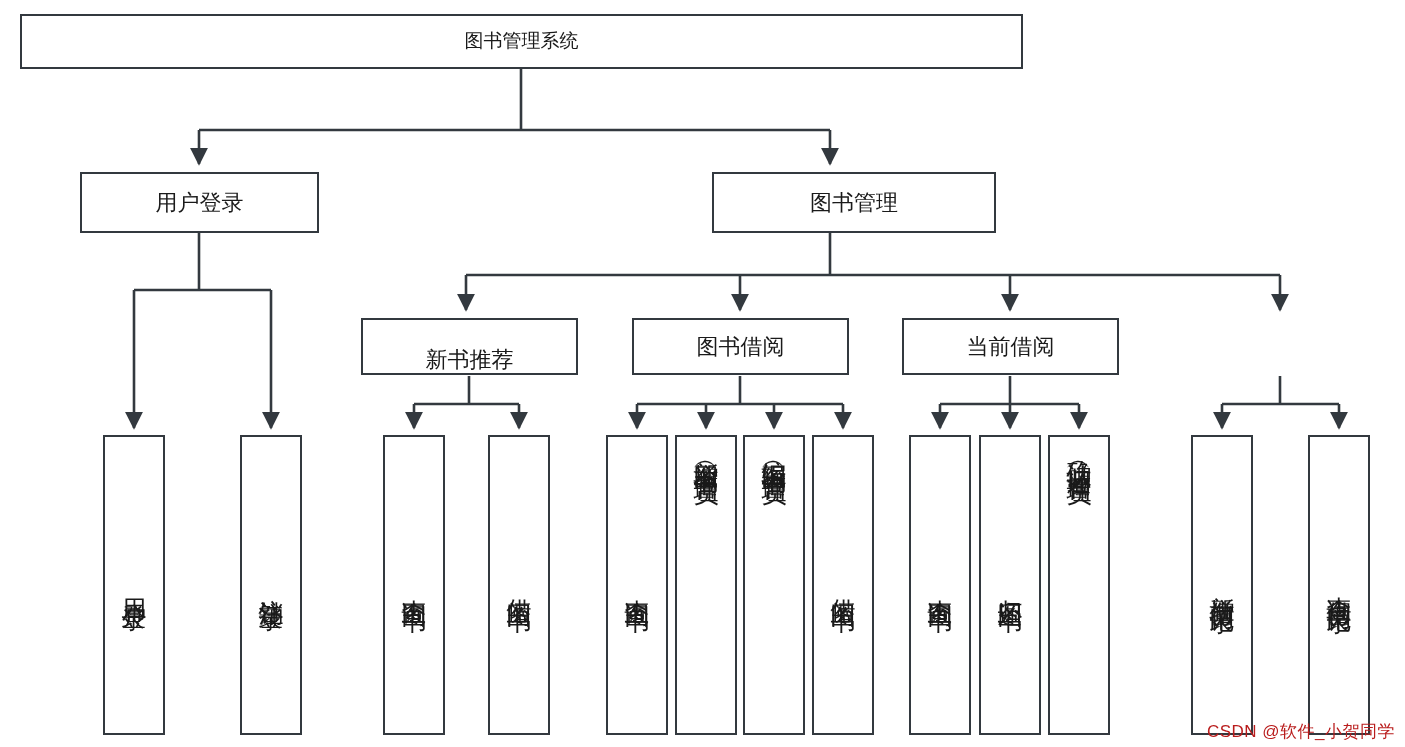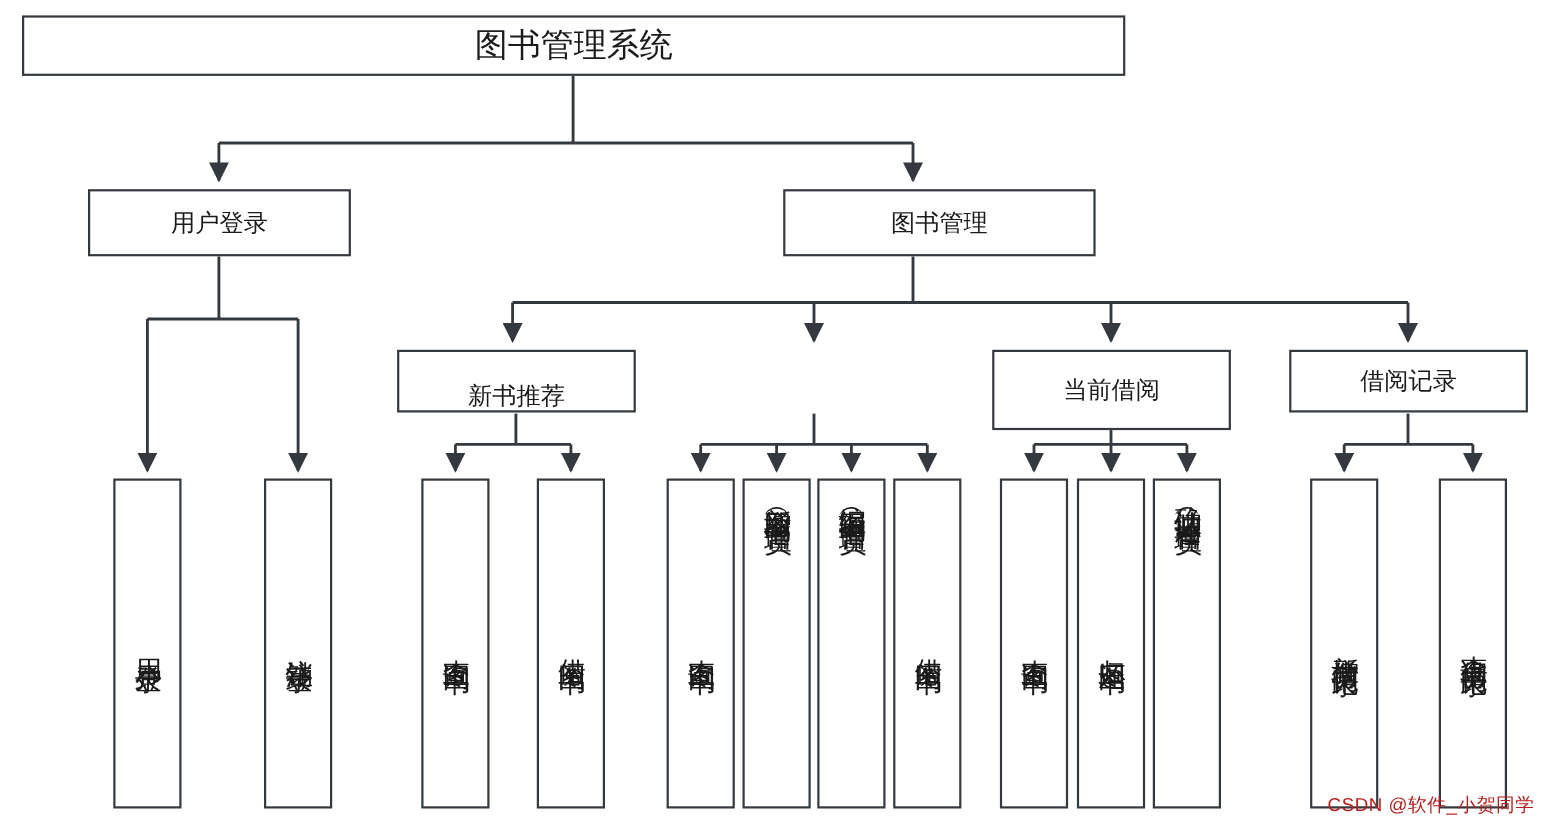--- a/index.html
+++ b/index.html
@@ -25,21 +25,21 @@
     display: flex;
     align-items: center;
     justify-content: center;
     color: #1a1a1a;
   }
   .node .label {
     line-height: 1.18;
     text-align: center;
     white-space: nowrap;
   }
-  .node.root .label   { font-size: 30px; }
+  .node.root .label   { font-size: 19px; }
   .node.level2 .label { font-size: 22px; }
   .node.level3 .label { font-size: 22px; }
   .node.leaf {
     align-items: center;
     justify-content: center;
   }
   .node.leaf .label {
     font-size: 25px;
     writing-mode: vertical-rl;
     text-orientation: upright;
@@ -132,28 +132,28 @@
   </div>
 
   <div class="node level2" style="left:712px; top:172px; width:284px; height:61px;">
     <span class="label">图书管理</span>
   </div>
 
   <div class="node level3" style="left:361px; top:318px; width:217px; height:57px;align-items:flex-end;">
     <span class="label">新书推荐</span>
   </div>
 
-
-  <div class="node level3" style="left:902px; top:318px; width:217px; height:73px;">
+  <div class="node level3" style="left:632px; top:318px; width:217px; height:57px;">
+    <span class="label">图书借阅</span>
+  </div>
+
+  <div class="node level3" style="left:902px; top:318px; width:217px; height:57px;">
     <span class="label">当前借阅</span>
   </div>
 
-  <div class="node level3" style="left:1172px; top:318px; width:217px; height:57px;">
-    <span class="label">借阅记录</span>
-  </div>
 
   <div class="node leaf" style="left:103px; top:435px; width:62px; height:300px;">
     <span class="label">用户登录</span>
   </div>
 
   <div class="node leaf" style="left:240px; top:435px; width:62px; height:300px;">
     <span class="label">注销登录</span>
   </div>
 
   <div class="node leaf" style="left:383px; top:435px; width:62px; height:300px;">

